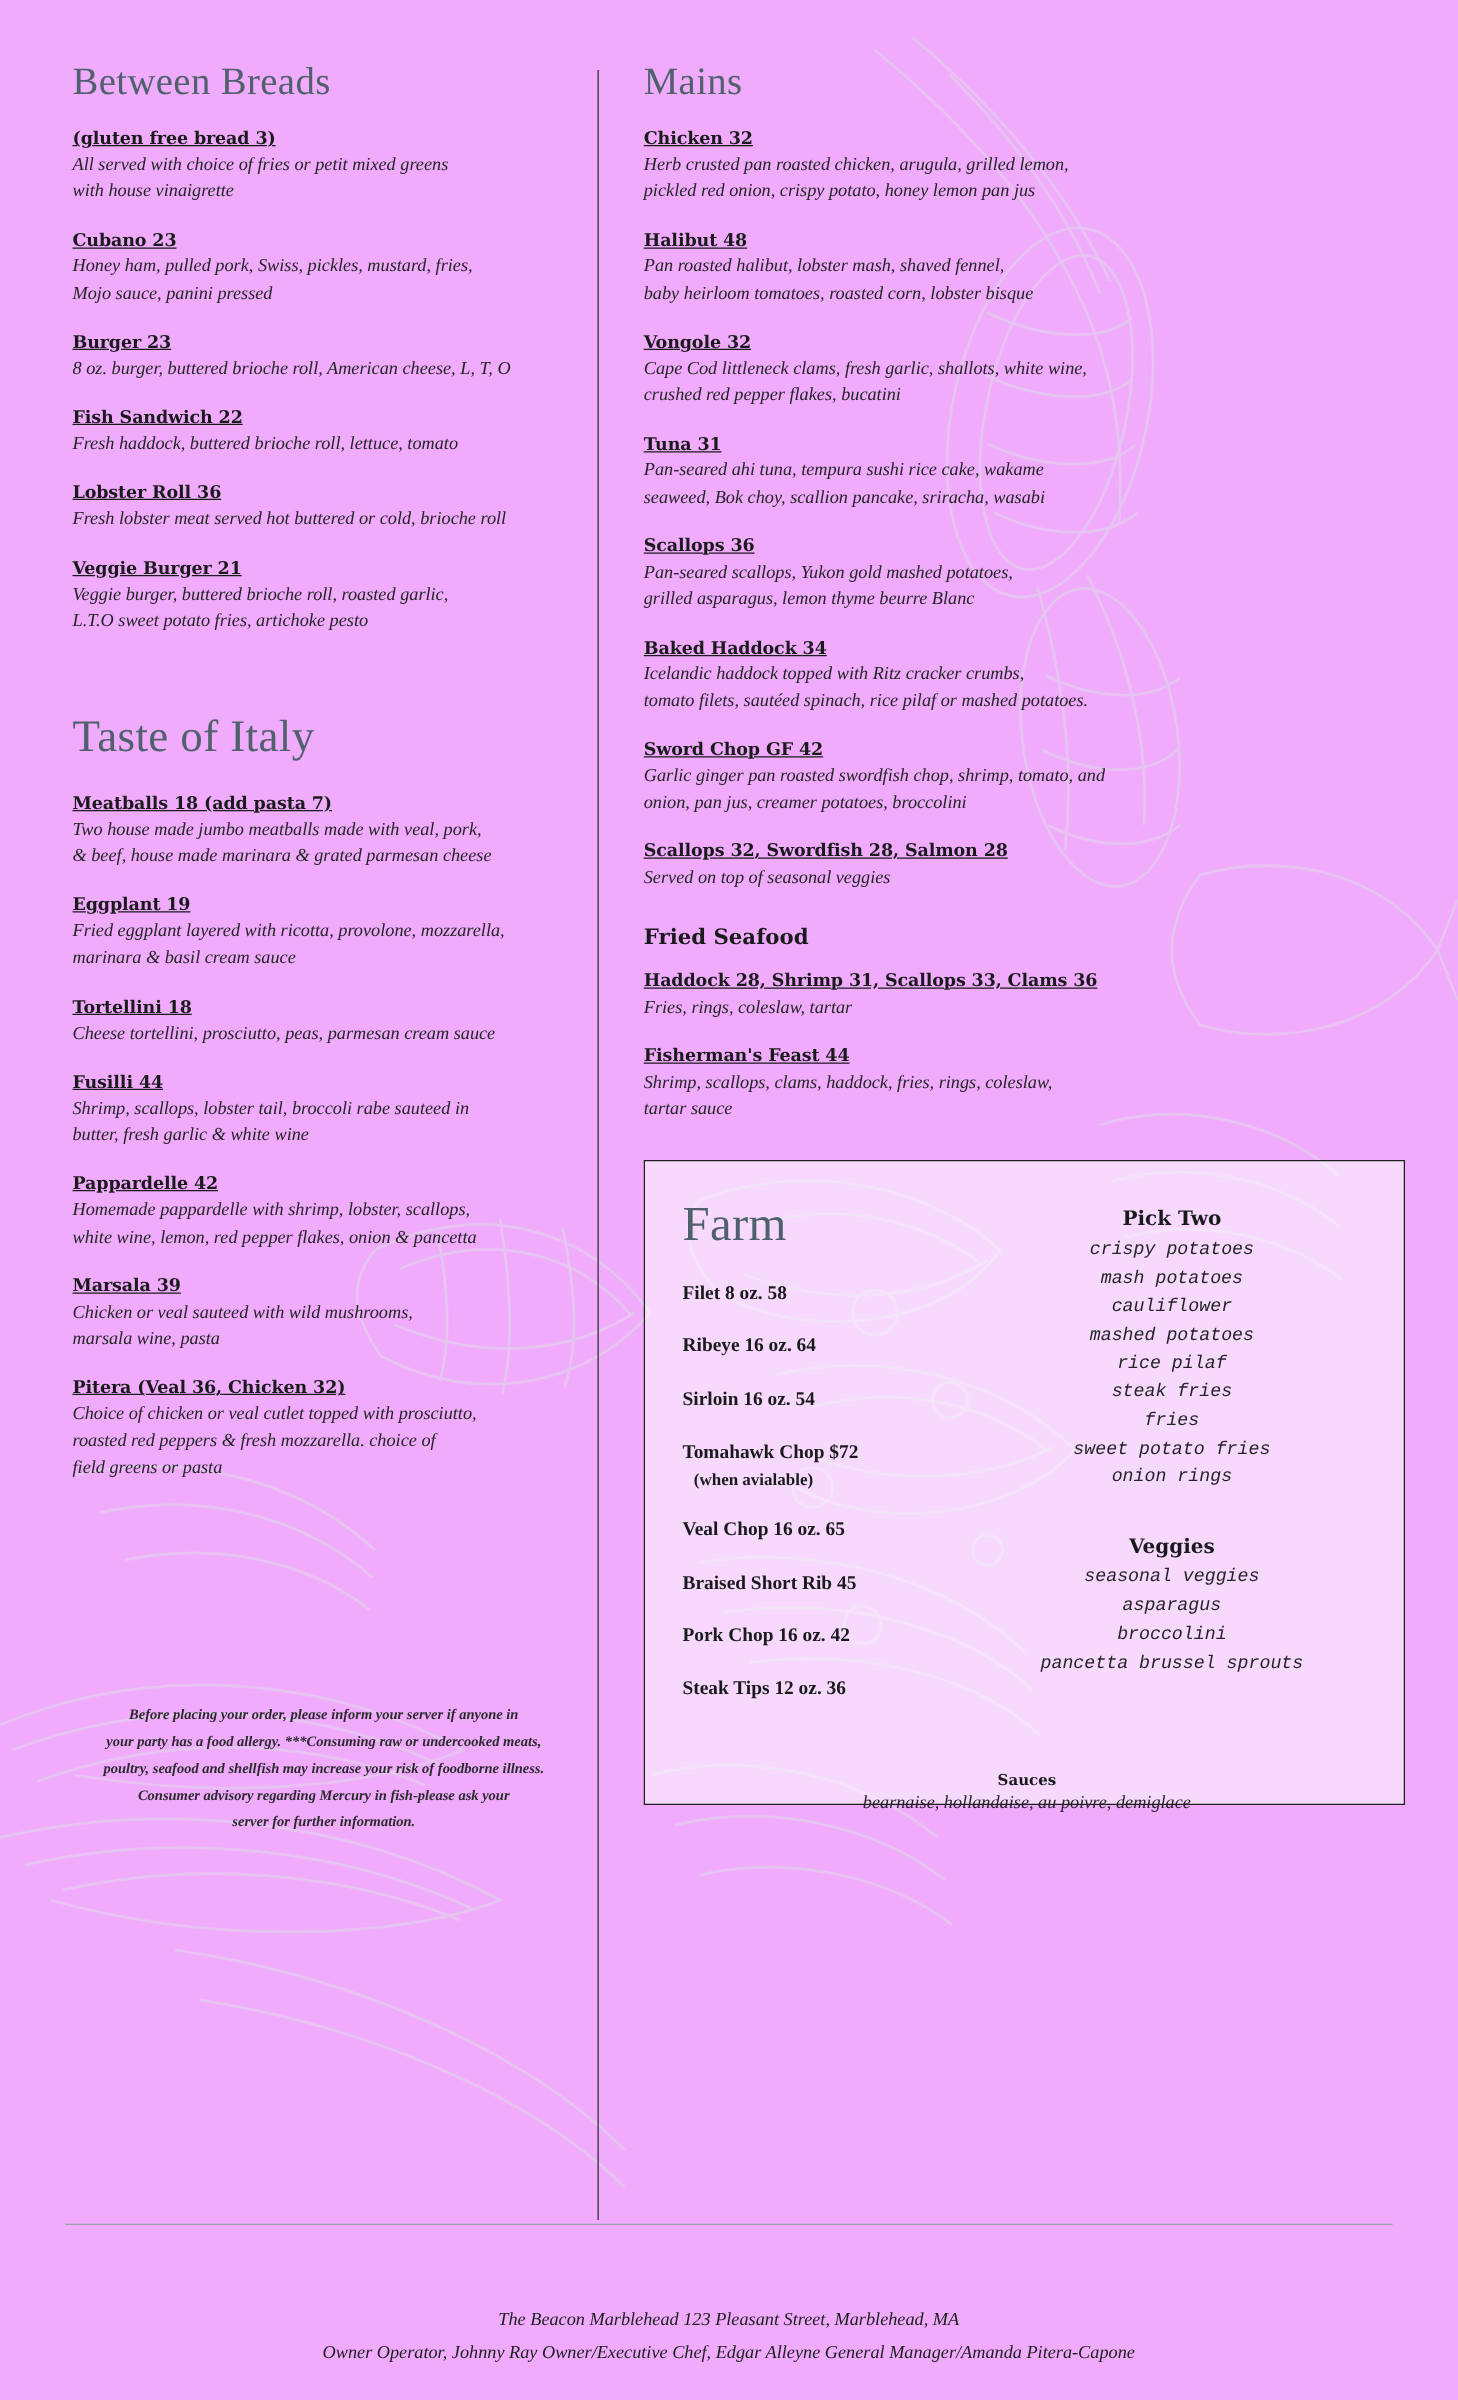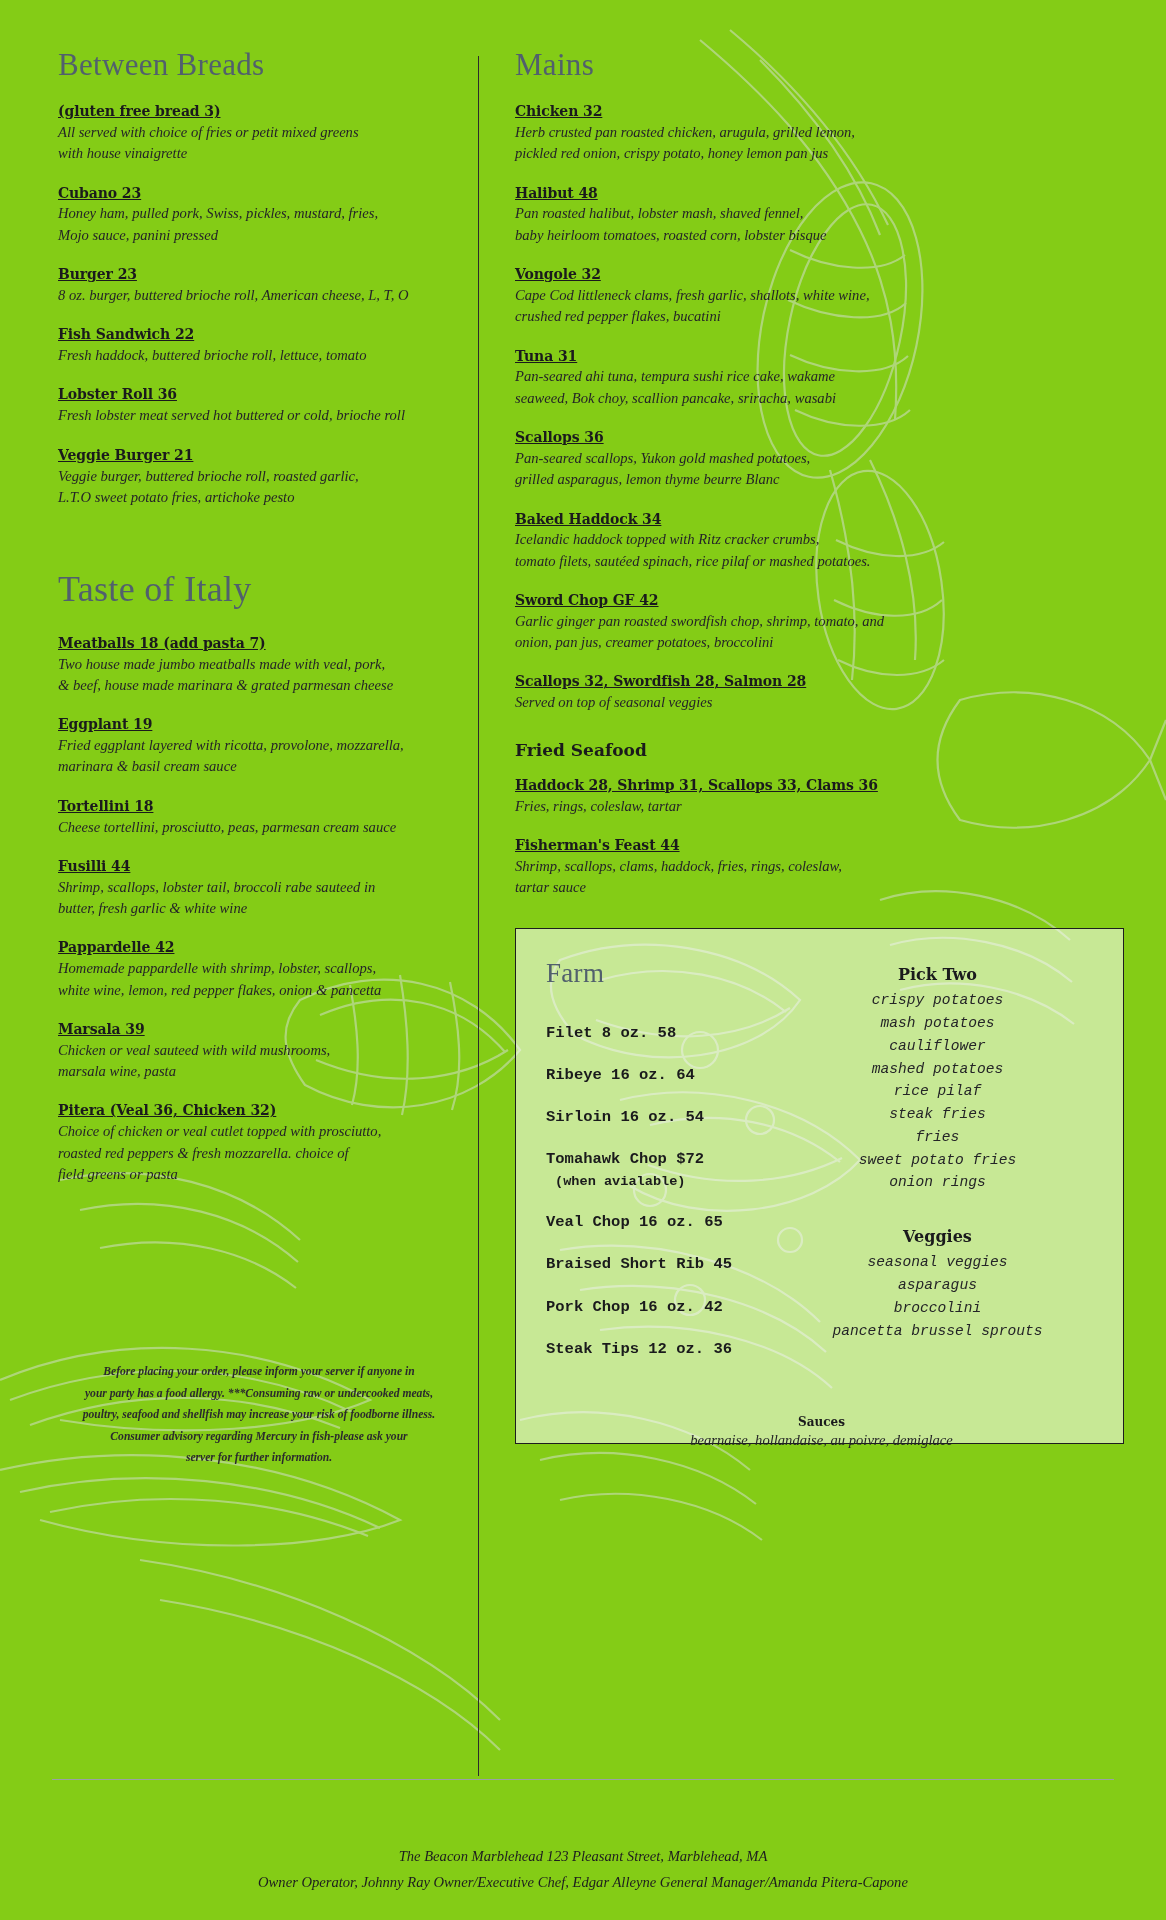--- a/index.html
+++ b/index.html
@@ -4,21 +4,21 @@
 <style>
   html, body {
     margin: 0;
     padding: 0;
     background: #ffffff;
   }
   .page {
     position: relative;
     width: 1166px;
     height: 1920px;
-    background: #84cc16;
+    background: #f0abfc;
     overflow: hidden;
     font-family: "Liberation Serif", "DejaVu Serif", serif;
     color: #1d1d1f;
   }
 
   
   .watermark {
     position: absolute;
     inset: 0;
     pointer-events: none;
@@ -63,21 +63,21 @@
 
   
   .section-title {
     color: #51606d;
     font-family: "Liberation Serif", "DejaVu Serif", serif;
     font-weight: 400;
     letter-spacing: 0.3px;
   }
   .section-title.big    { font-size: 31px; line-height: 1.1; margin: 0 0 20px 0; }
   .section-title.italy  { font-size: 36px; line-height: 1.1; margin: 62px 0 24px 0; }
-  .section-title.farm   { font-size: 27px; line-height: 1.1; margin: 0 0 34px 0; }
+  .section-title.farm   { font-size: 39px; line-height: 1.1; margin: 0 0 23px 0; }
 
   
   .item { margin: 0 0 19px 0; }
   .item-name {
     font-family: "DejaVu Serif", "Liberation Serif", serif;
     font-weight: bold;
     font-size: 14px;
     line-height: 1.35;
     color: #1a1a1c;
     margin: 0 0 1px 0;
@@ -122,21 +122,21 @@
     background: rgba(255,255,255,0.55);
     padding: 30px 26px 26px 30px;
     box-sizing: border-box;
     height: 516px;
     position: relative;
   }
   .farm-cols { display: flex; }
   .farm-left  { flex: 0 0 232px; }
   .farm-right { flex: 1 1 auto; padding-top: 6px; text-align: center; }
   .farm-cut {
-    font-family: Liberation Mono, monospace;
+    font-family: Liberation Serif, serif;
     font-weight: bold;
     font-size: 15.5px;
     line-height: 1.3;
     color: #1a1a1c;
     margin: 0 0 22px 0;
   }
   .farm-cut .note {
     display: block;
     font-size: 13.6px;
     font-weight: bold;

